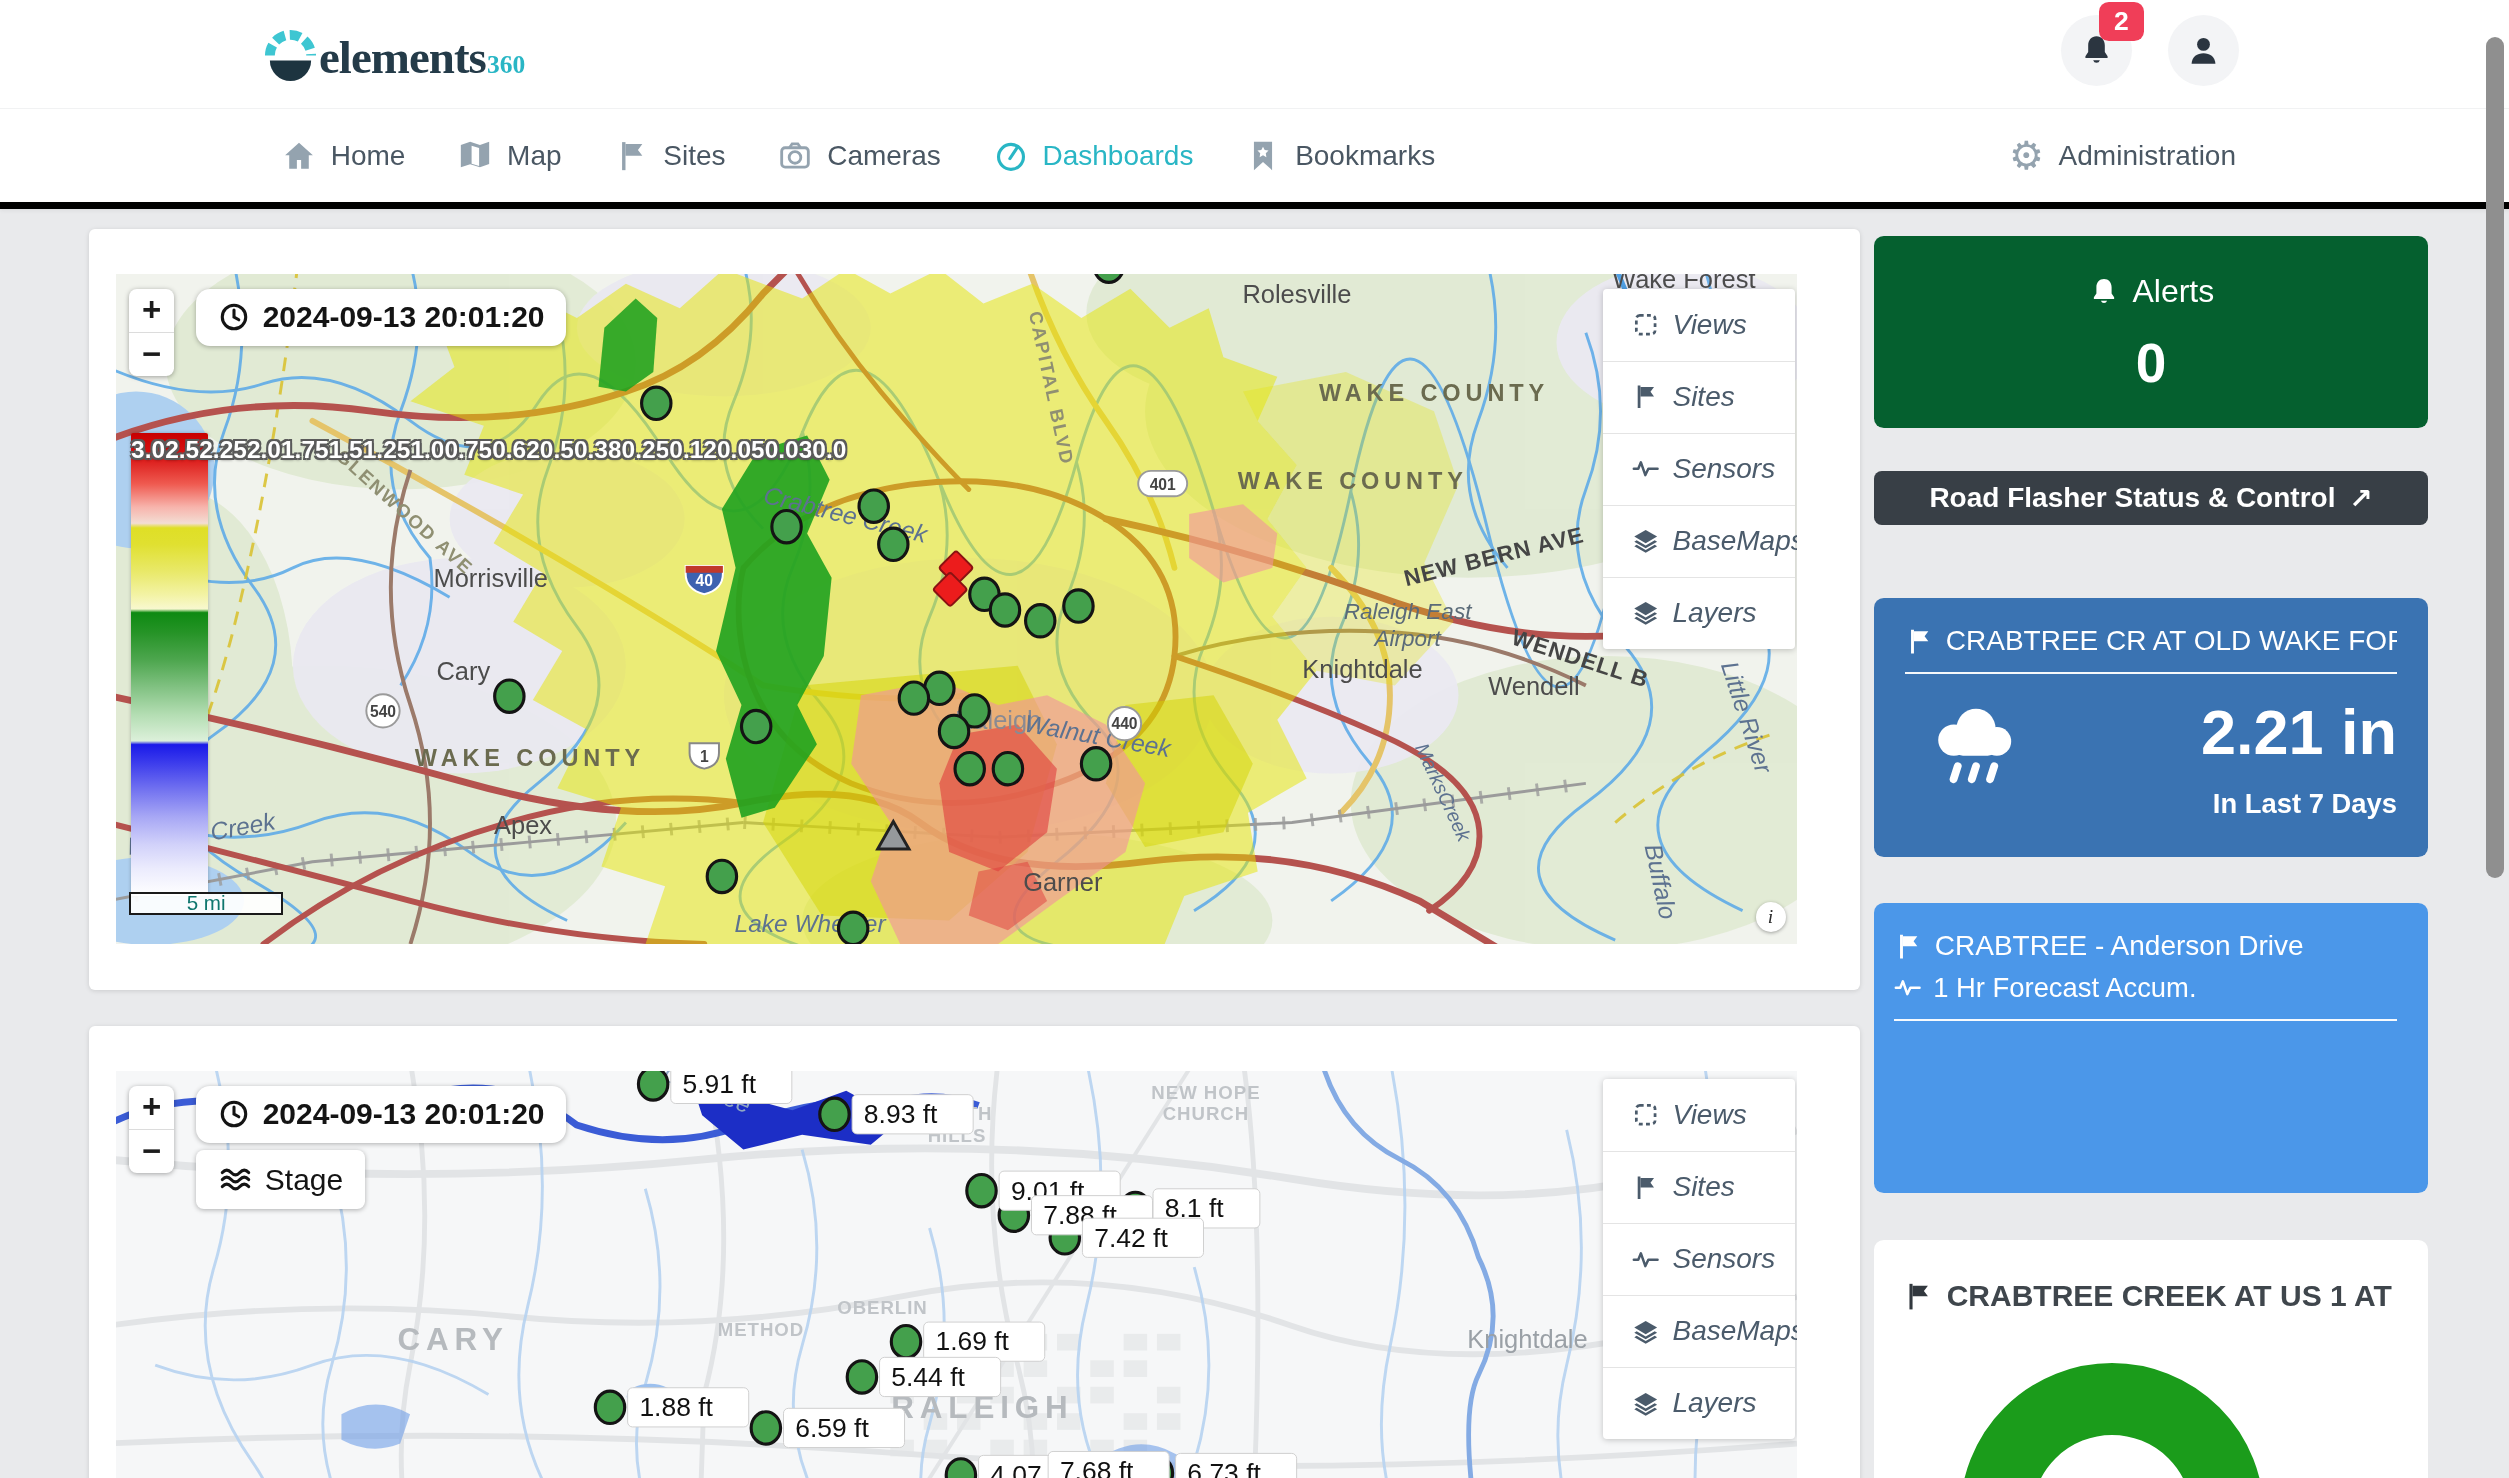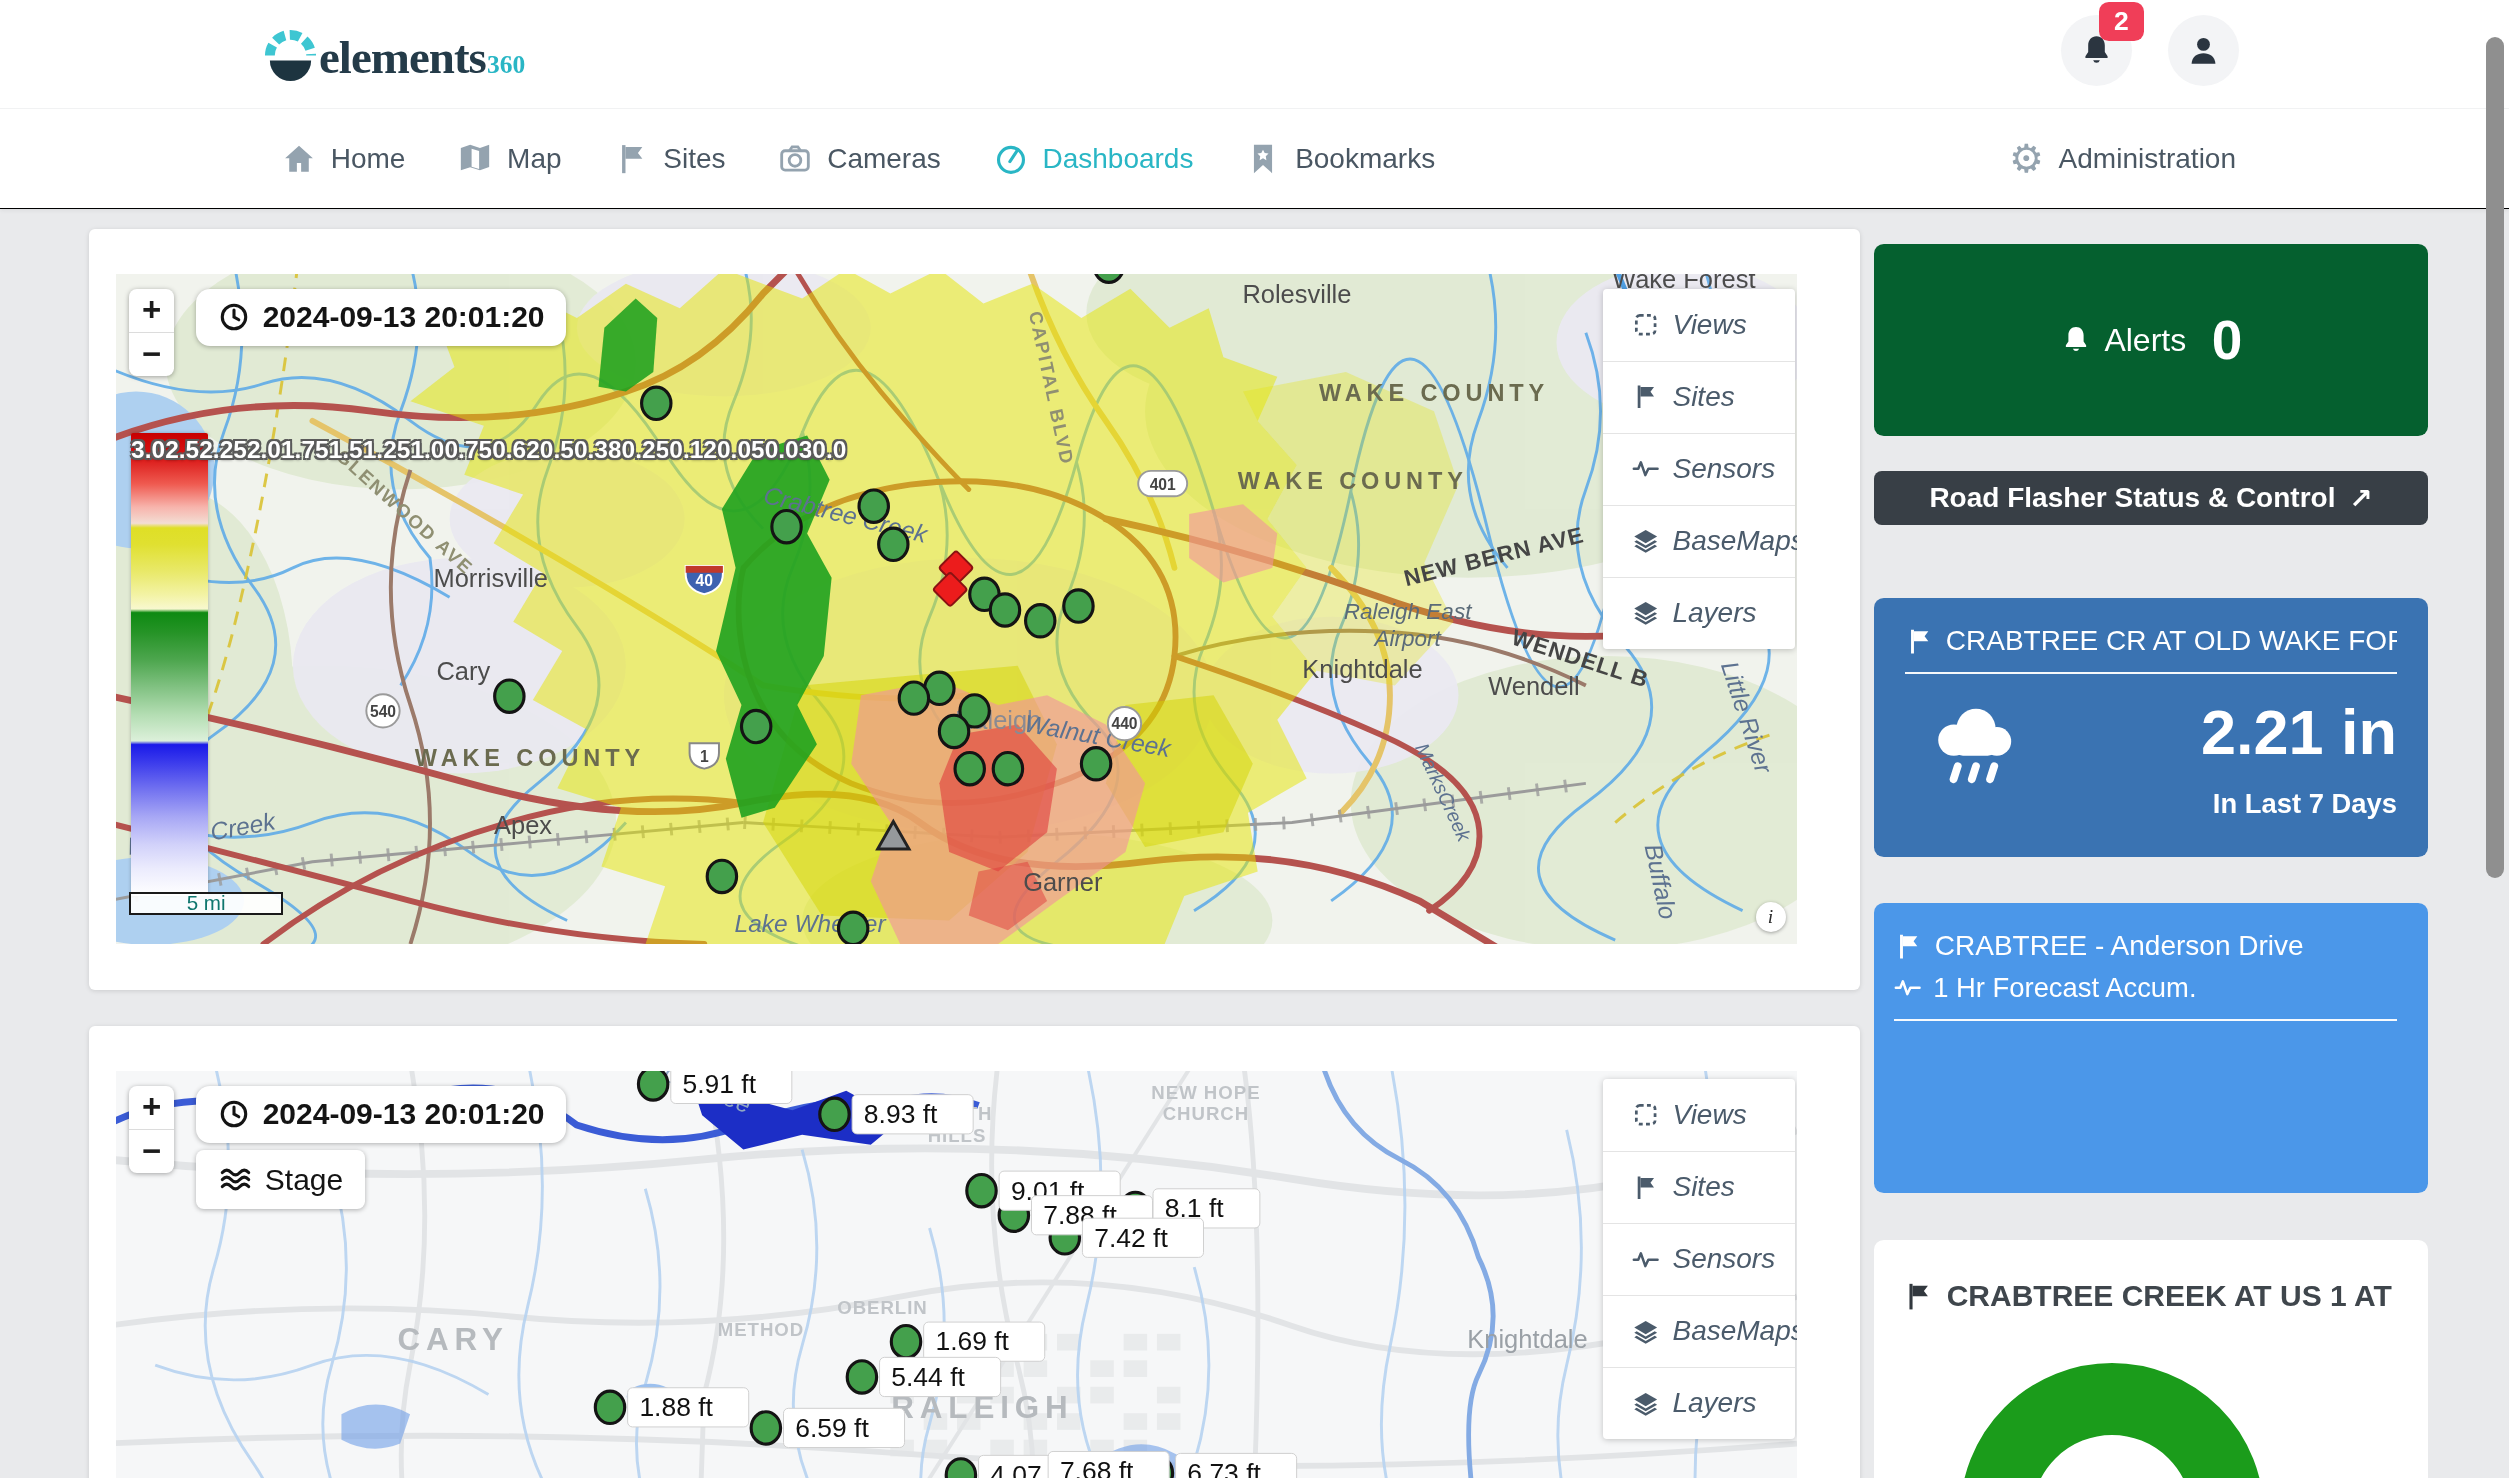--- a/index.html
+++ b/index.html
@@ -11,21 +11,21 @@
   .logo { position:absolute; left:263px; top:25.5px; display:flex; align-items:flex-end; gap:1px;font-family:Liberation Serif, serif; }
   .logo .brand { font-size:47px; font-weight:700; color:var(--logo-dark); letter-spacing:-1px; line-height:1; }
   .logo .suffix { font-size:25.5px; font-weight:700; color:var(--teal); line-height:1.25; }
   .circle-btn { position:absolute; top:14.7px; width:71px; height:71px; border-radius:50%; background:#f3f4f6; display:flex; align-items:center; justify-content:center; border:none; cursor:pointer; }
   .circle-btn svg { width:35px; height:35px; color:#2b3540; }
   .bell-btn { left:2061px; }
   .avatar-btn { left:2168px; }
   .badge { position:absolute; top:-12.7px; right:-11.8px; min-width:45px; height:39px; padding:0 9.8px; border-radius:9.8px; background:var(--badge-red); color:#fff; font-size:26.5px; font-weight:700; display:flex; align-items:center; justify-content:center; }
 
   
-  .nav { position:absolute; left:0; top:108px; width:2509px; height:101px; background:#fff; border-top:1px solid #f1f2f3; border-bottom:1px solid #000000; box-shadow:0 2px 3.9px rgba(0,0,0,.05); display:flex; align-items:center; padding-left:282px; z-index:29; }
+  .nav { position:absolute; left:0; top:108px; width:2509px; height:101px; background:#fff; border-top:1px solid #f1f2f3; border-bottom:7px solid #000000; box-shadow:0 2px 3.9px rgba(0,0,0,.05); display:flex; align-items:center; padding-left:282px; z-index:29; }
   .nav-items { display:flex; align-items:center; gap:53px; }
   .nav-item { display:flex; align-items:center; gap:14.7px; font-size:28px; color:var(--nav-text); cursor:pointer; }
   .nav-item .nico { width:34px; height:34px; color:var(--nav-icon); }
   .nav-item.active { color:var(--teal); }
   .nav-item.active .nico { color:var(--teal); }
   .nav-admin { margin-left:auto; margin-right:273px; display:flex; align-items:center; gap:14.7px; font-size:28px; color:var(--nav-text); cursor:pointer; }
   .gear-glyph { font-size:39px; color:var(--nav-icon); line-height:1; }
 
   
   .map-card { position:absolute; left:89px; width:1771px; background:#fff; border-radius:5.9px; box-shadow:0 1px 4.9px rgba(0,0,0,.13); padding:45px 27.4px; }
@@ -77,21 +77,21 @@
   .stream { font-size:25px; font-style:italic; font-weight:500; fill:#5d7290; }
   .stream-sm { font-size:20px; font-style:italic; fill:#5d7290; }
   .big { font-size:32px; font-weight:700; fill:#b6babe; letter-spacing:6px; }
   .sm { font-size:19px; font-weight:600; fill:#c0c4c8; letter-spacing:1px; }
   .m2city { font-size:26px; fill:#9aa0a6; }
   .m2stream { font-size:24px; font-style:italic; fill:#8fa6c4; }
   .sh-txt { font-size:16px; font-weight:700; text-anchor:middle; }
 
   
   .aside { position:absolute; left:1874px; top:228px; width:554px; height:1250px; }
-  .alerts-card { position:absolute; top:16px; left:0; width:554px; height:192px; border-radius:9.8px; background:var(--alerts-green); color:#fff; display:flex; flex-direction:row; align-items:center; justify-content:center; gap:25.5px; cursor:pointer; }
+  .alerts-card { position:absolute; top:8px; left:0; width:554px; height:192px; border-radius:9.8px; background:var(--alerts-green); color:#fff; display:flex; flex-direction:column; align-items:center; justify-content:center; gap:25.5px; cursor:pointer; }
   .al-title { display:flex; align-items:center; gap:12.7px; font-size:32px; }
   .al-title svg { width:32px; height:32px; color:#fff; }
   .al-count { font-size:55px; font-weight:700; line-height:1; }
 
   .flasher { position:absolute; top:243px; left:0; width:554px; height:54px; border:none; border-radius:7.8px; background:var(--flasher-dark); color:#fff; font-family:inherit; font-size:28px; font-weight:700; display:flex; align-items:center; justify-content:center; gap:13.7px; cursor:pointer; }
 
   .rain-card { position:absolute; left:0; width:554px; border-radius:9.8px; color:#fff; padding:27.4px 31px; overflow:hidden; cursor:pointer; }
   .rc0 { top:370px; height:259px; background:var(--card-blue-dark); }
   .rc1 { top:675px; height:290px; background:var(--card-blue-light);padding-left:20px; }
   .rc-title { display:flex; align-items:center; gap:11.8px; }

